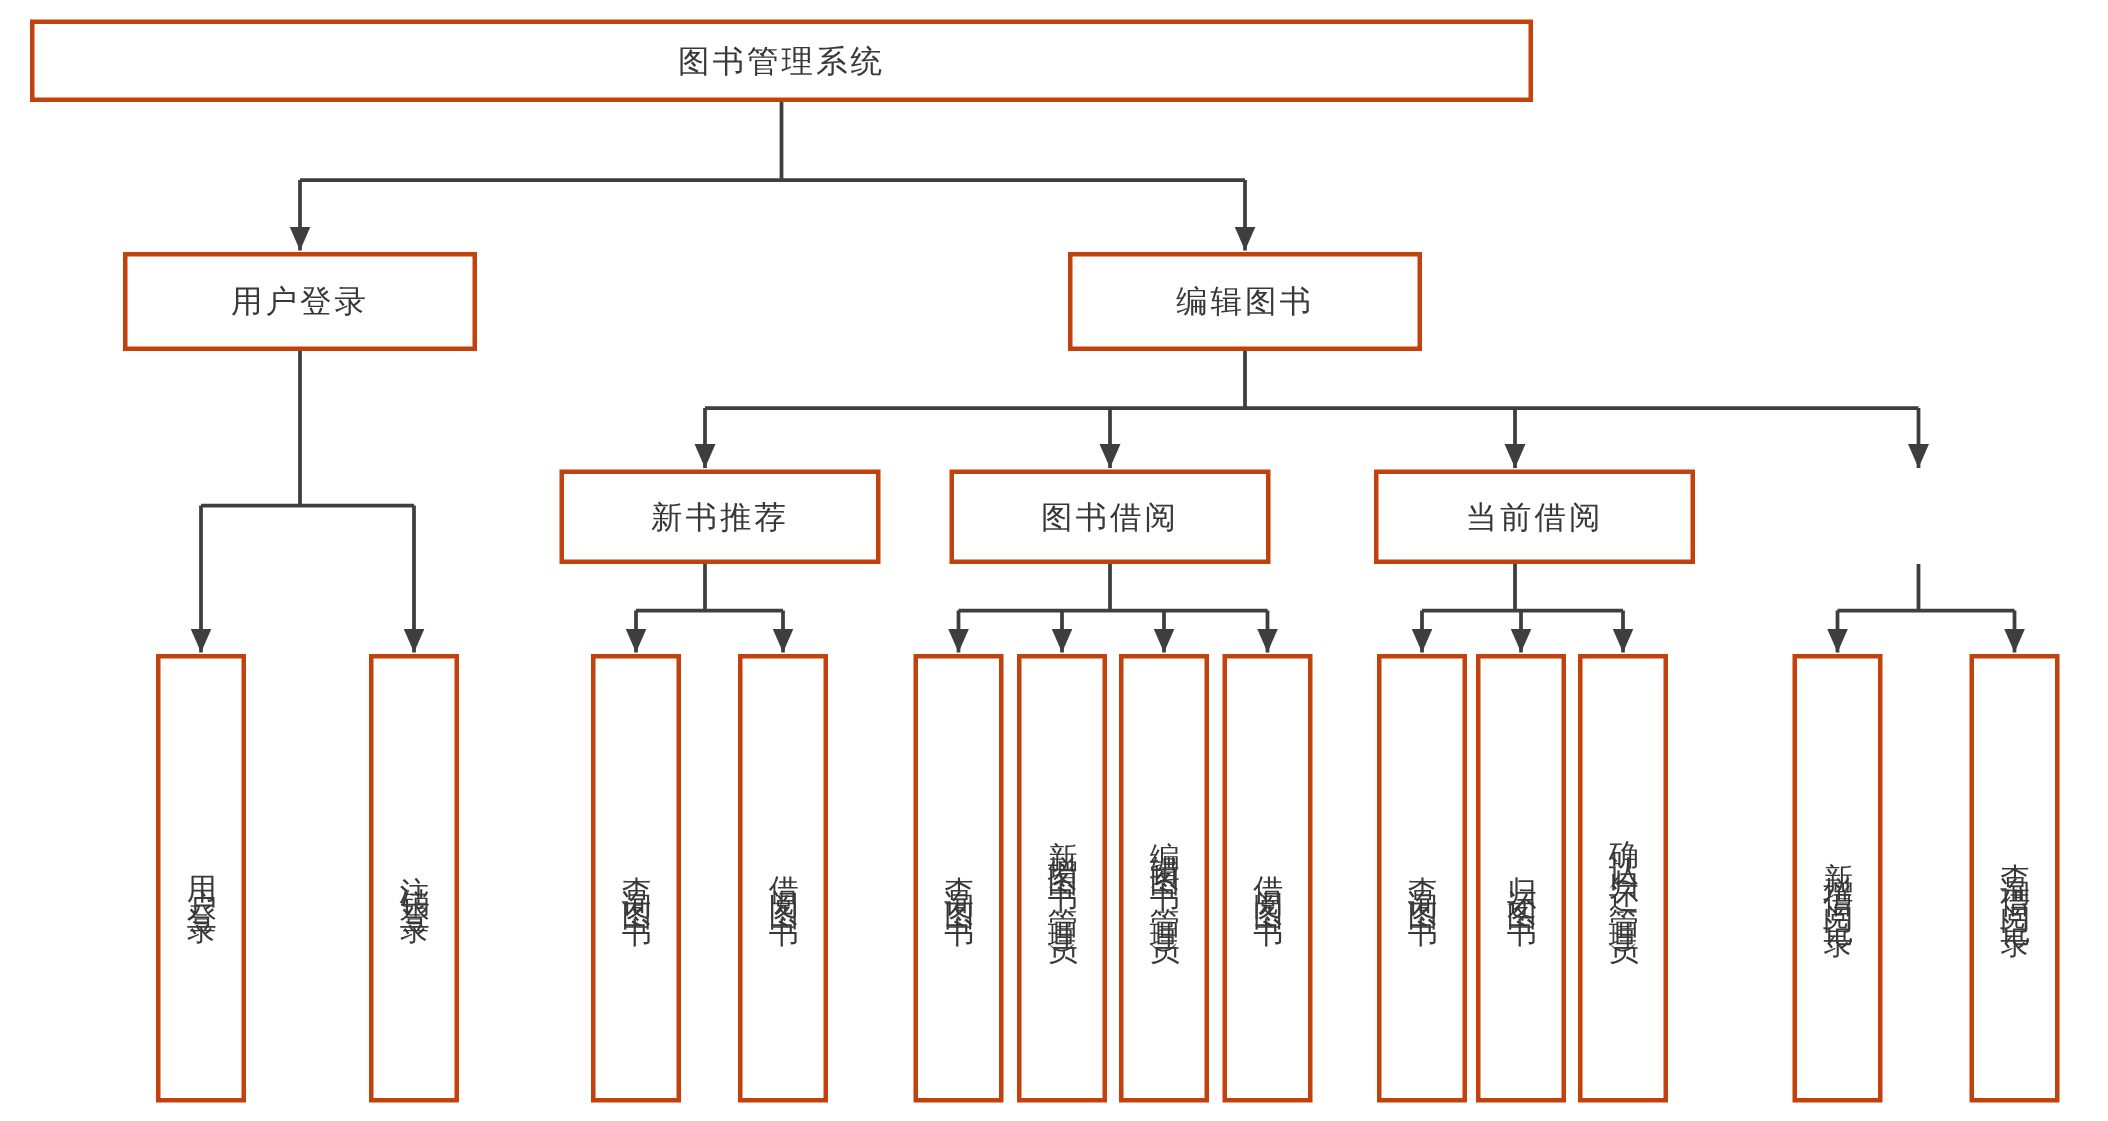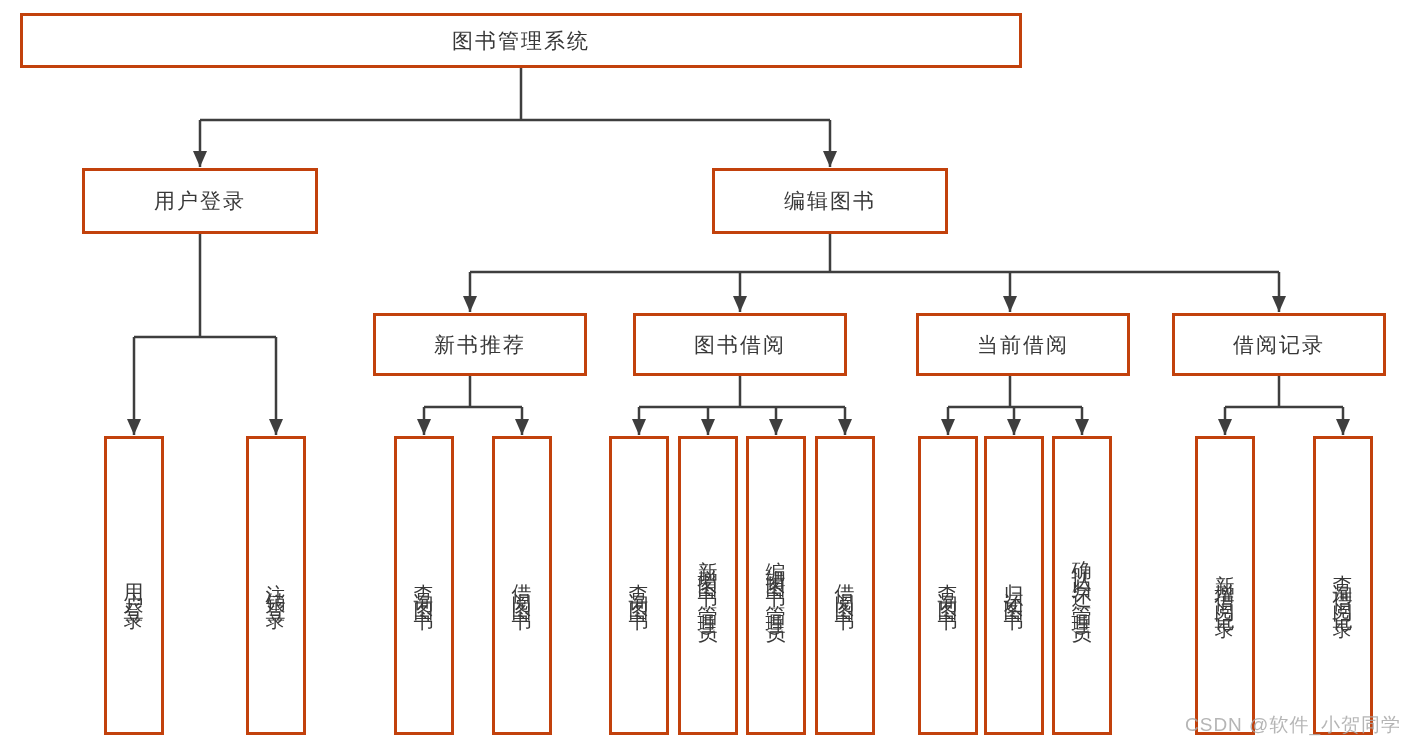--- a/index.html
+++ b/index.html
@@ -103,23 +103,20 @@
 
   <div class="node hnode" style="left:373px; top:313px; width:214px; height:63px;">
     <span>新书推荐</span>
   </div>
   <div class="node hnode" style="left:633px; top:313px; width:214px; height:63px;text-align:right;">
     <span>图书借阅</span>
   </div>
   <div class="node hnode" style="left:903px; top:313px; width:214px; height:63px;margin-left:13px;">
     <span>当前借阅</span>
   </div>
-  <div class="node hnode" style="left:1172px; top:313px; width:214px; height:63px;">
-    <span>借阅记录</span>
-  </div>
 
   <div class="node vnode" style="left:104px; top:436px; width:60px; height:299px;">
     <span>用户登录</span>
   </div>
   <div class="node vnode" style="left:246px; top:436px; width:60px; height:299px;">
     <span>注销登录</span>
   </div>
 
   <div class="node vnode" style="left:394px; top:436px; width:60px; height:299px;">
     <span>查询图书</span>
@@ -151,15 +148,14 @@
     <span>确认归还（管理员）</span>
   </div>
 
   <div class="node vnode" style="left:1195px; top:436px; width:60px; height:299px;">
     <span>新增借阅记录</span>
   </div>
   <div class="node vnode" style="left:1313px; top:436px; width:60px; height:299px;">
     <span>查询借阅记录</span>
   </div>
 
-  <div class="watermark">CSDN @软件_小贺同学</div>
 
 </div>
 
 </body></html>

